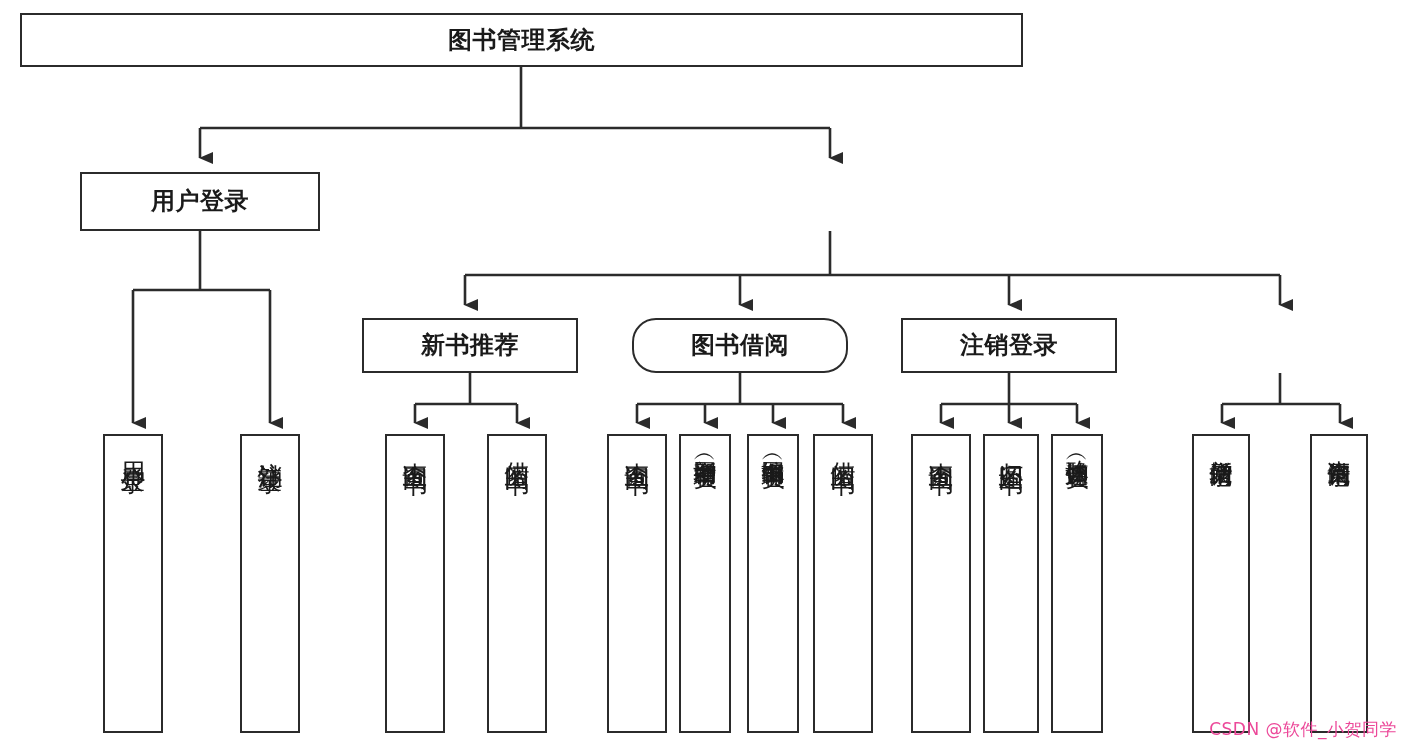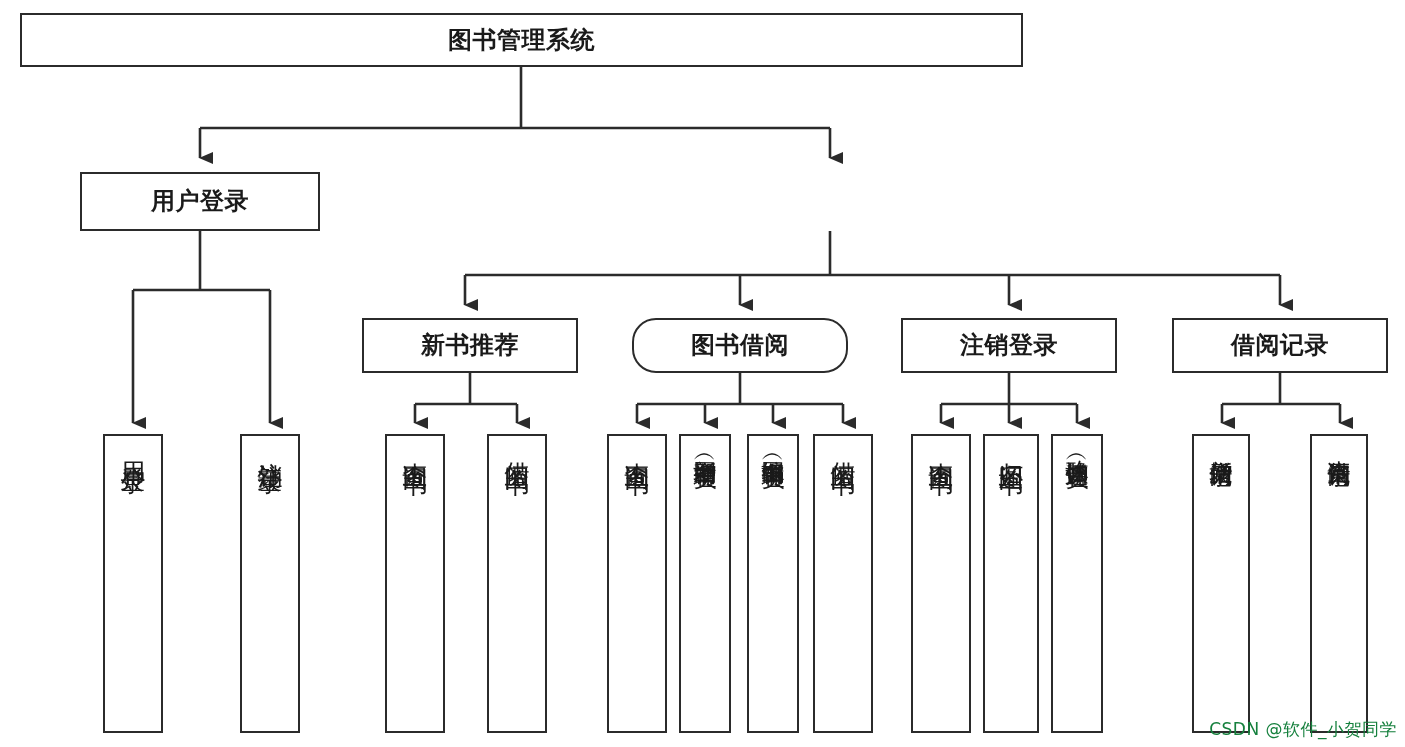--- a/index.html
+++ b/index.html
@@ -60,21 +60,21 @@
   }
   .node.vert.small .label {
     font-size: 23px;
     letter-spacing: 1px;
   }
   #watermark {
     position: absolute;
     right: 8px;
     bottom: 6px;
     font-size: 17px;
-    color: #15803d;
+    color: #ec4899;
     letter-spacing: 0.5px;
     white-space: nowrap;
     pointer-events: none;
   }
 </style>
 </head>
 <body>
 
 <div id="canvas">
 
@@ -139,23 +139,20 @@
 
   <div class="node horiz" style="left:362px; top:318px; width:216px; height:55px;align-items:center;">
     <span class="label">新书推荐</span>
   </div>
   <div class="node horiz" style="left:632px; top:318px; width:216px; height:55px;border-radius:24px;">
     <span class="label">图书借阅</span>
   </div>
   <div class="node horiz" style="left:901px; top:318px; width:216px; height:55px;">
     <span class="label">注销登录</span>
   </div>
-  <div class="node horiz" style="left:1172px; top:318px; width:216px; height:55px;">
-    <span class="label">借阅记录</span>
-  </div>
 
   <div class="node vert" style="left:103px; top:434px; width:60px; height:299px;">
     <span class="label">用户登录</span>
   </div>
   <div class="node vert" style="left:240px; top:434px; width:60px; height:299px;">
     <span class="label">注销登录</span>
   </div>
 
   <div class="node vert" style="left:385px; top:434px; width:60px; height:299px;">
     <span class="label">查询图书</span>

